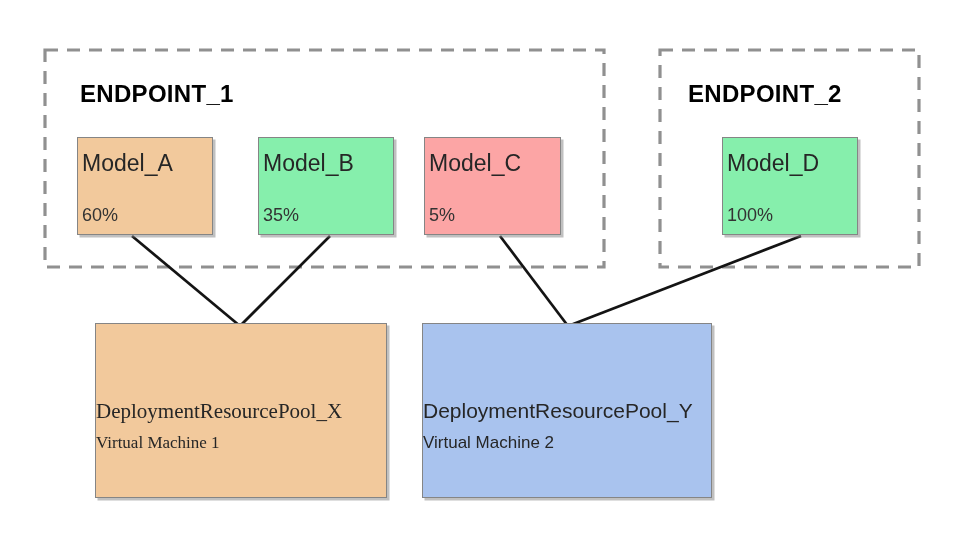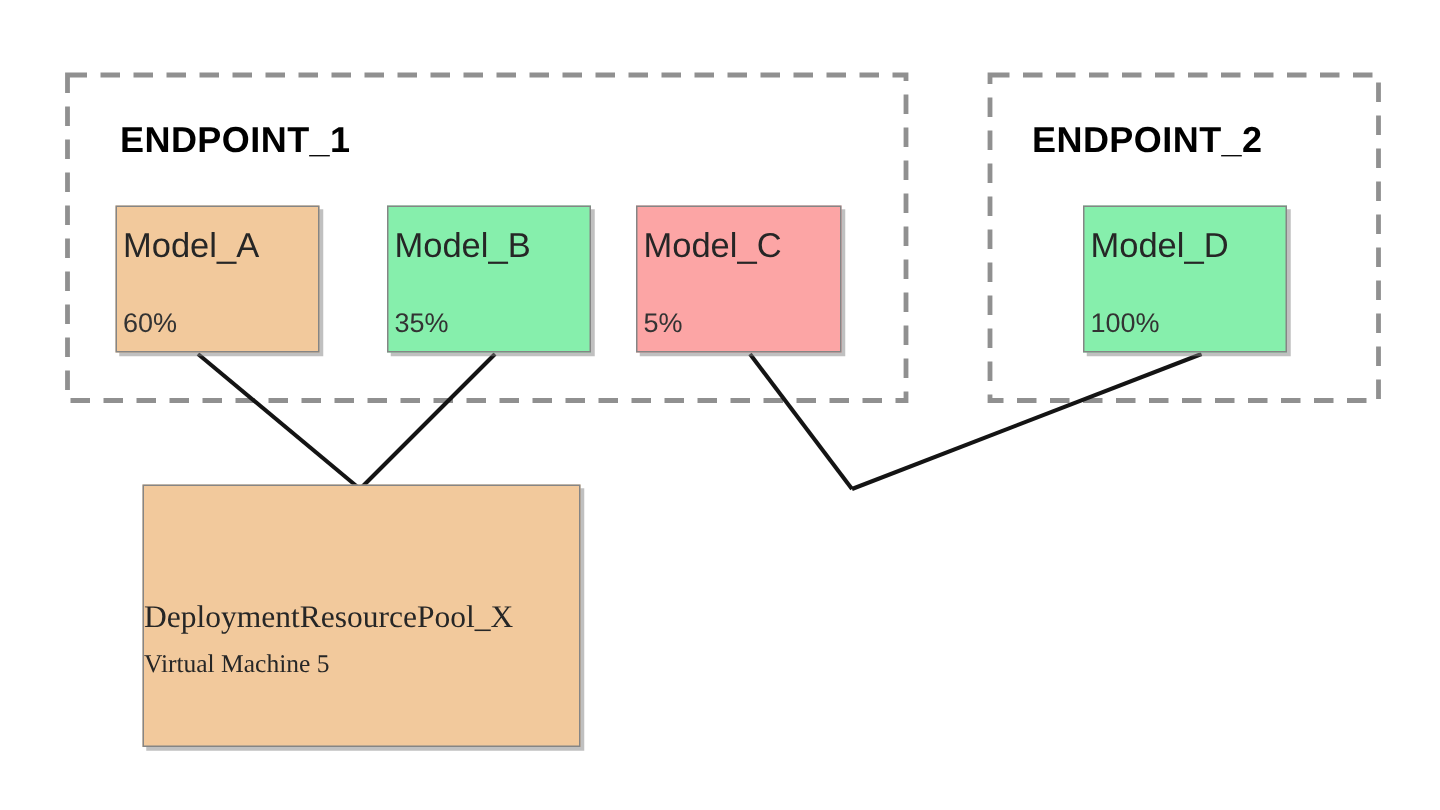--- a/index.html
+++ b/index.html
@@ -110,17 +110,21 @@
     <div class="model-split">5%</div>
   </div>
 
   <div class="node model-box" style="left: 722px; top: 137px; width: 136px; height: 98px; background-color: #86efac;">
     <div class="model-name">Model_D</div>
     <div class="model-split">100%</div>
   </div>
 
   <div class="node pool-box" style="left: 95px; top: 323px; width: 292px; height: 175px; background-color: rgb(242, 201, 156); font-family: Liberation Serif, serif;">
     <div class="pool-name">DeploymentResourcePool_X</div>
-    <div class="pool-machine">Virtual Machine 5</div>
+    <div class="pool-machine">Virtual Machine 1</div>
   </div>
 
+  <div class="node pool-box" style="left: 422px; top: 323px; width: 290px; height: 175px; background-color: rgb(169, 195, 238);">
+    <div class="pool-name">DeploymentResourcePool_Y</div>
+    <div class="pool-machine">Virtual Machine 2</div>
+  </div>
 
 </div>
 
 </body></html>

